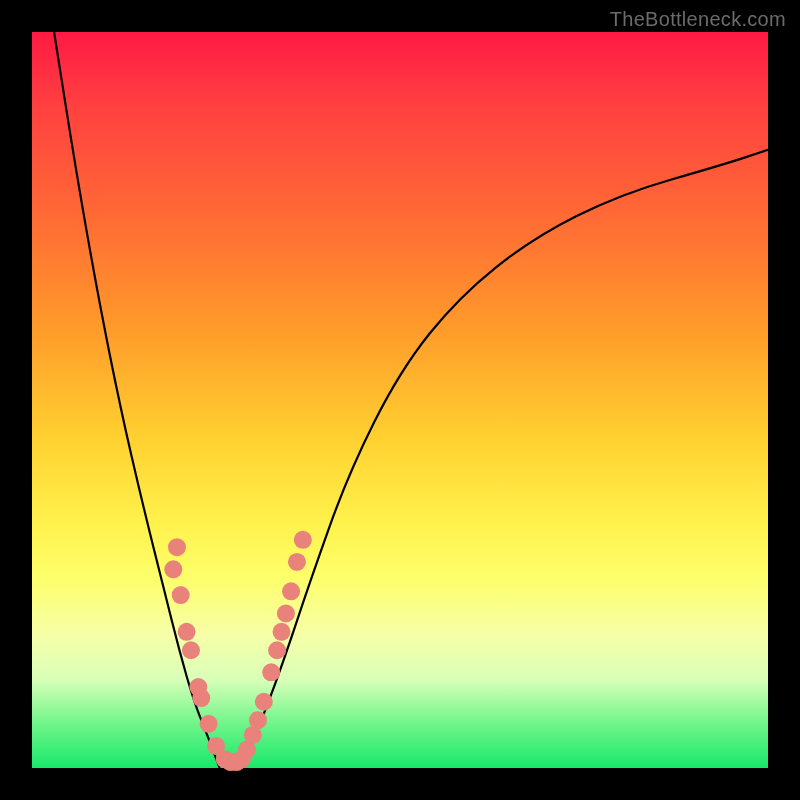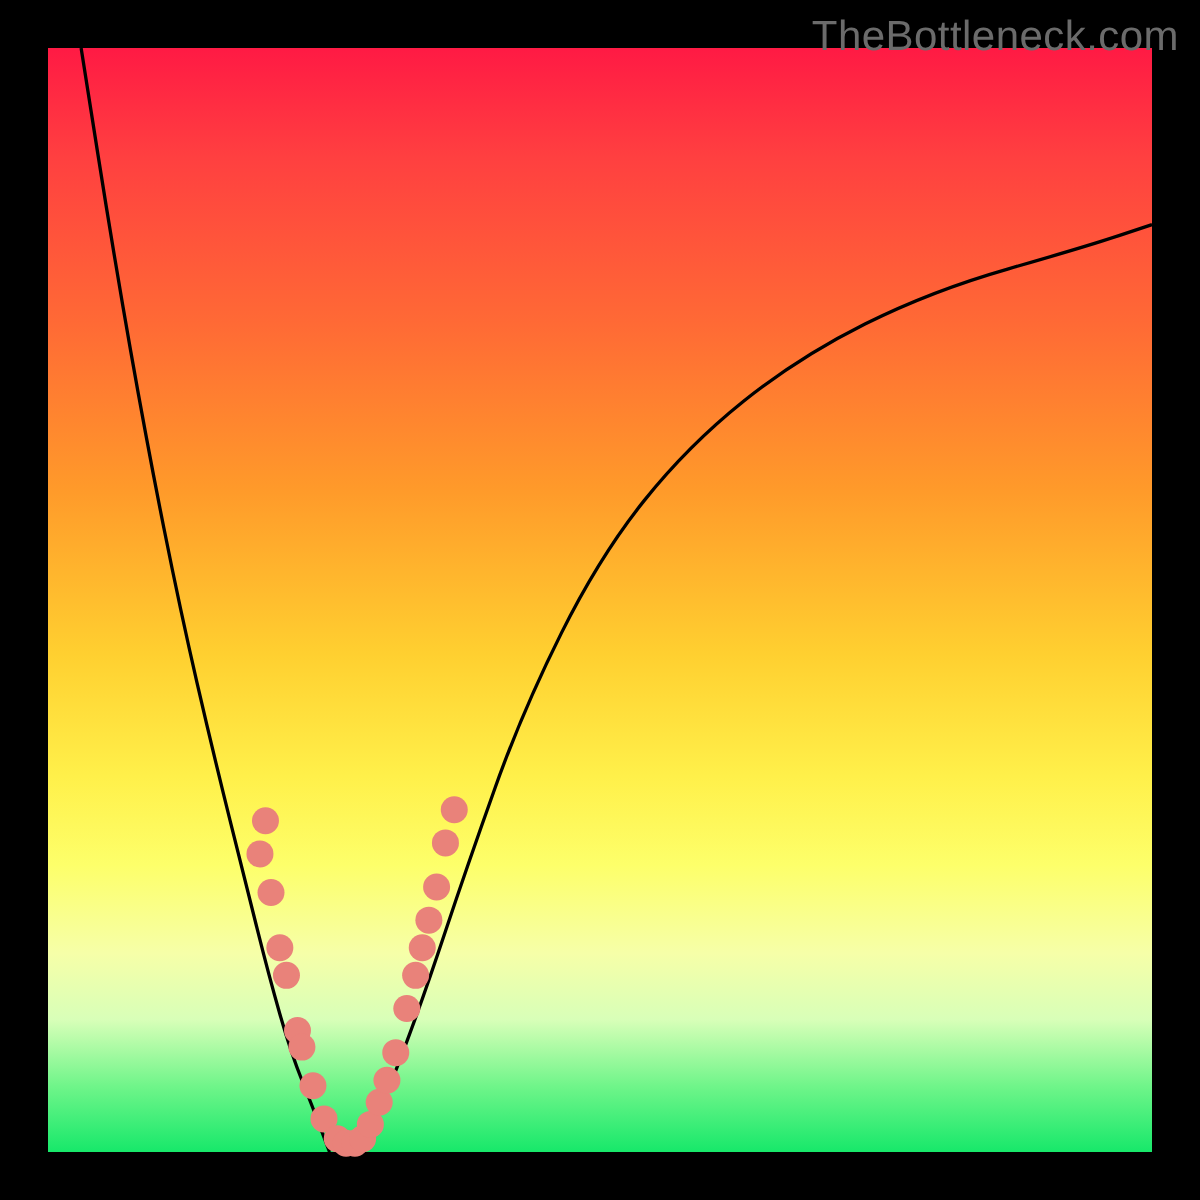--- a/index.html
+++ b/index.html
@@ -4,21 +4,21 @@
 <style>
   * { margin: 0; padding: 0; box-sizing: border-box; }
   html, body { width: 800px; height: 800px; overflow: hidden; }
   body { background: #000; position: relative; font-family: Arial, sans-serif; }
   
   .watermark {
     position: absolute;
     top: 8px;
     right: 14px;
     color: #6b6b6b;
-    font-size: 28px;
+    font-size: 20px;
     font-weight: 500;
     letter-spacing: 0.3px;
     z-index: 10;
   }
   
   .plot-area {
     position: absolute;
     left: 32px;
     top: 32px;
     width: 736px;

